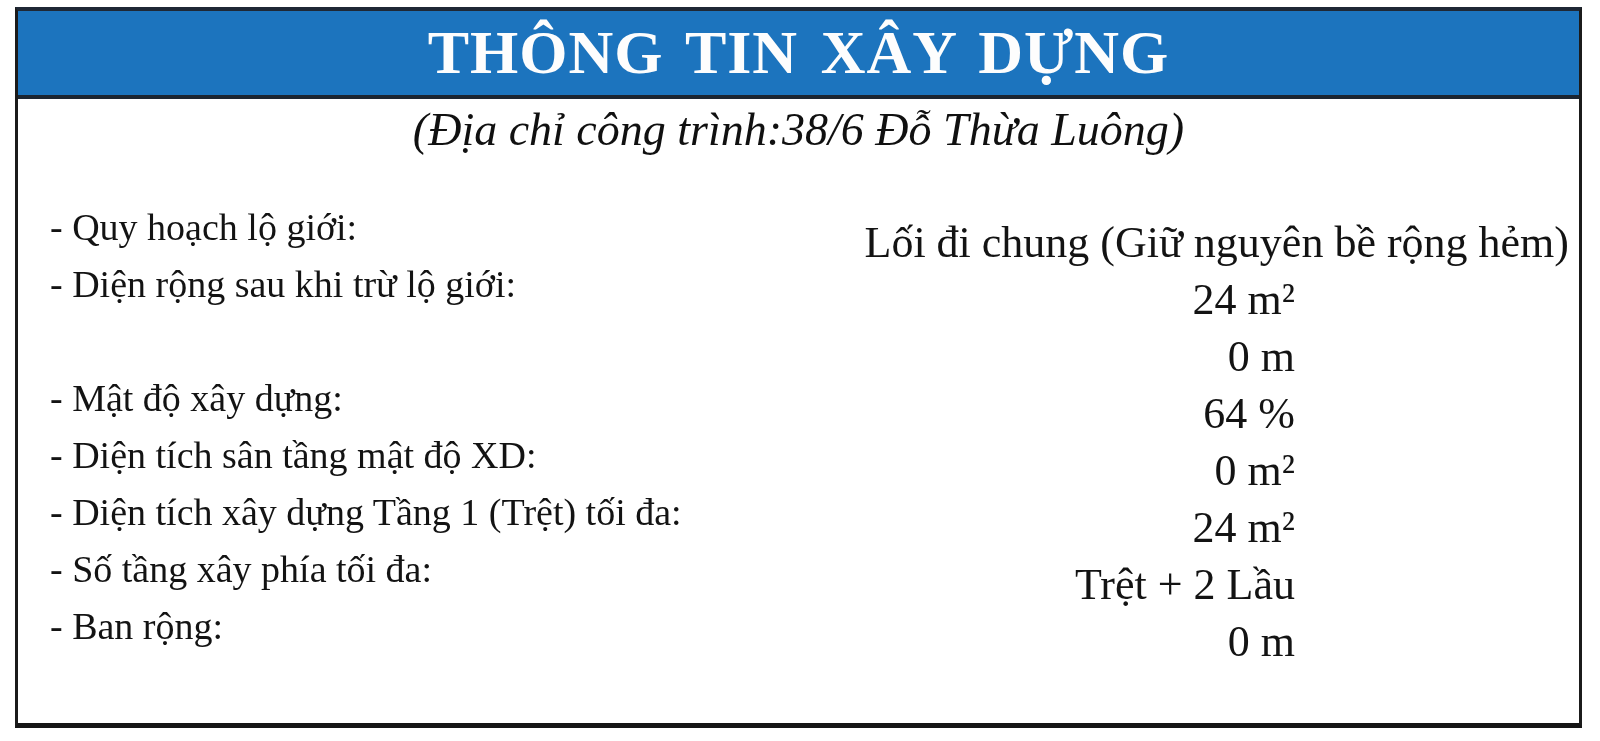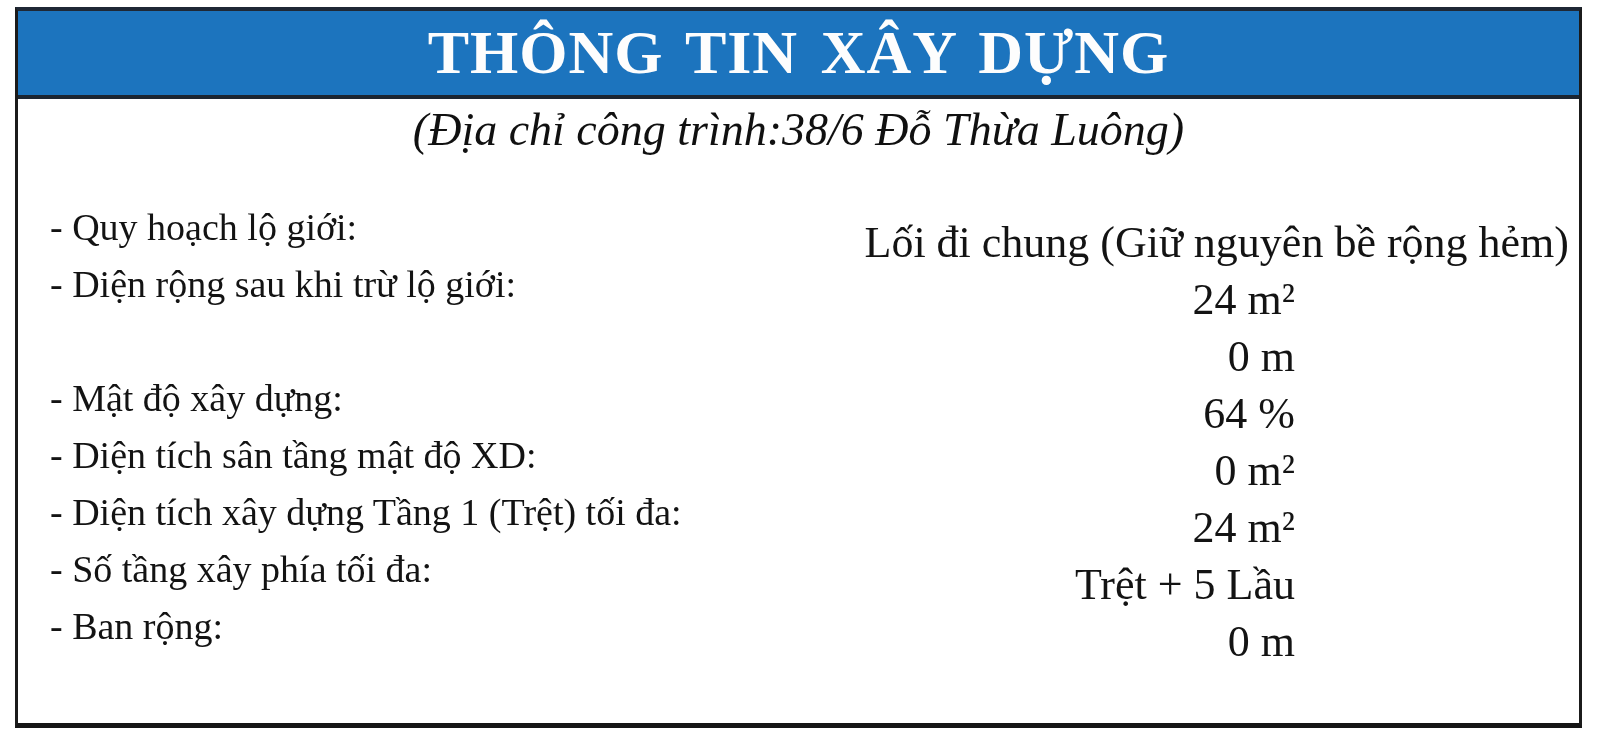--- a/index.html
+++ b/index.html
@@ -119,21 +119,21 @@
       <div class="row">
         <span class="label">- Diện tích sân tầng mật độ XD:</span>
         <span class="value">0 m²</span>
       </div>
       <div class="row">
         <span class="label">- Diện tích xây dựng Tầng 1 (Trệt) tối đa:</span>
         <span class="value">24 m²</span>
       </div>
       <div class="row">
         <span class="label">- Số tầng xây phía tối đa:</span>
-        <span class="value">Trệt + 5 Lầu</span>
+        <span class="value">Trệt + 2 Lầu</span>
       </div>
       <div class="row">
         <span class="label">- Ban rộng:</span>
         <span class="value">0 m</span>
       </div>
     </div>
   </div>
 </div>
 
 </body></html>

